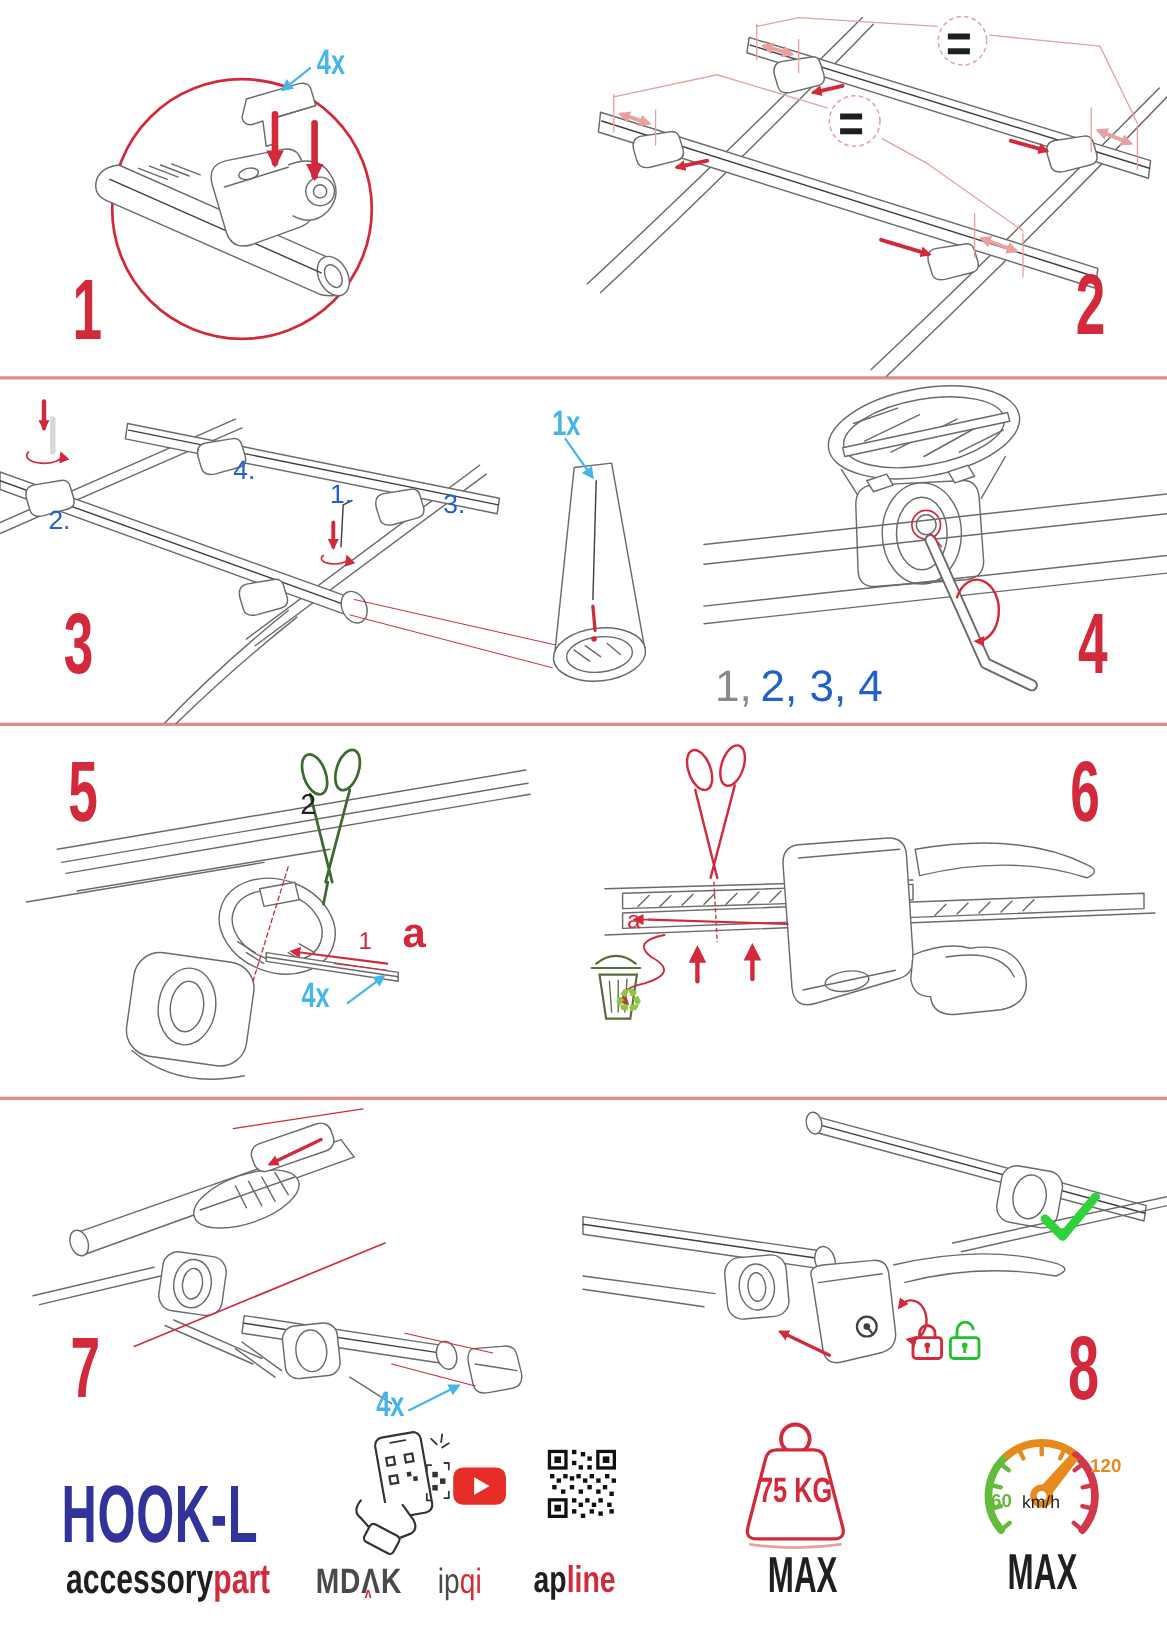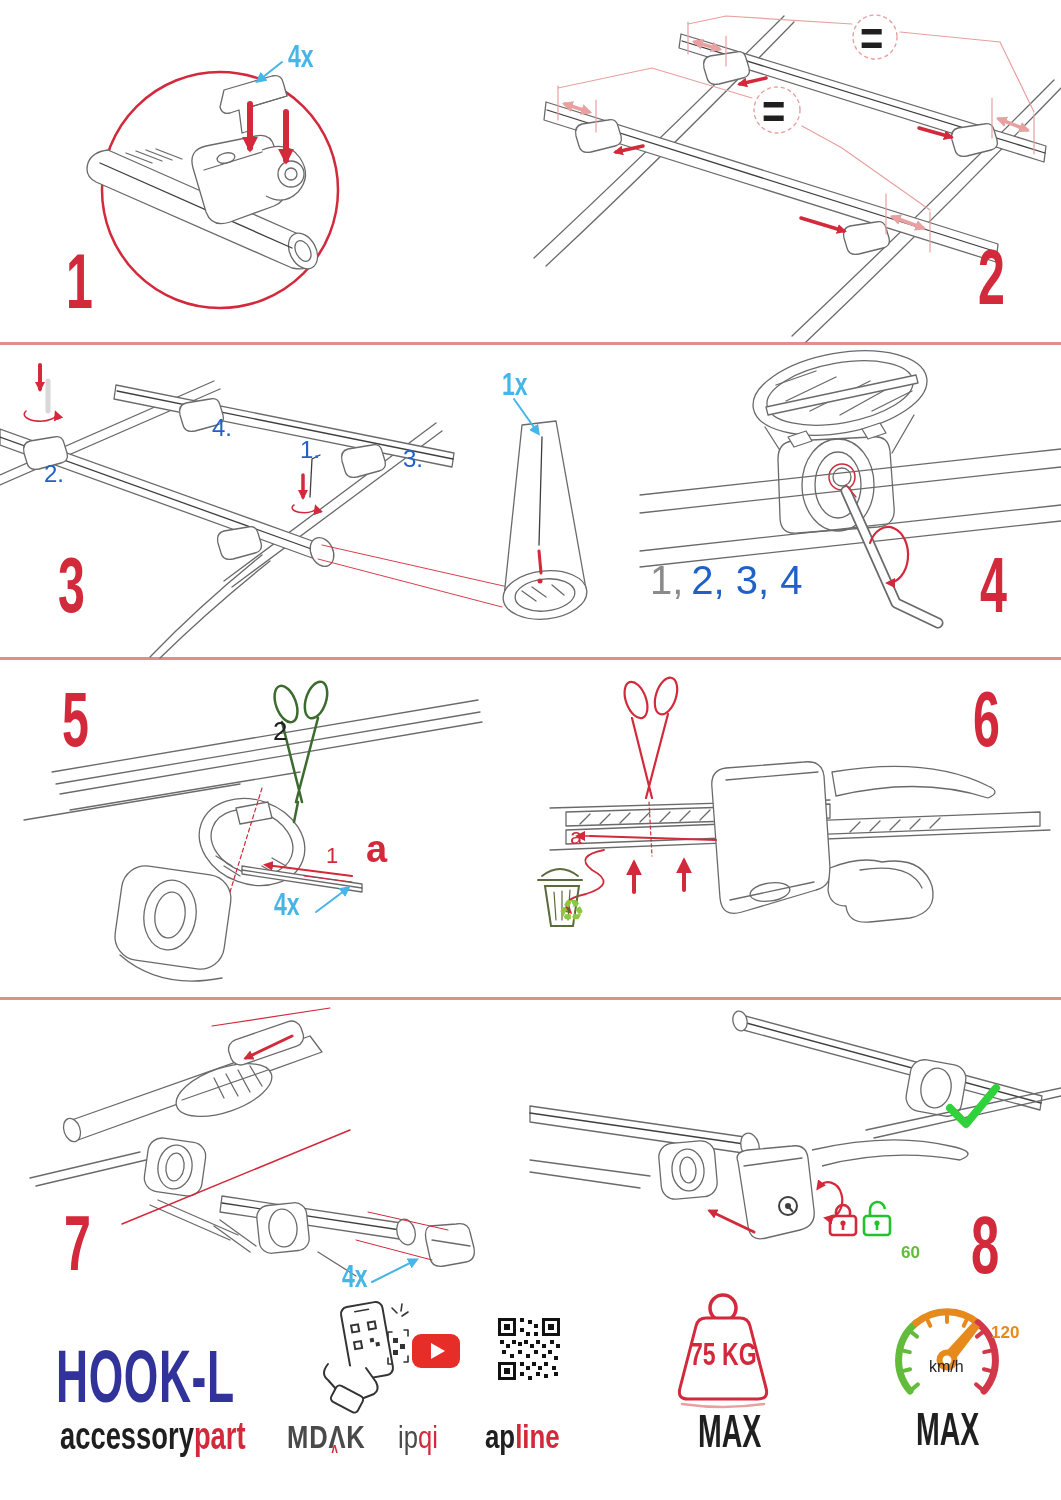--- a/index.html
+++ b/index.html
@@ -8,21 +8,21 @@
     width:1061px; height:1500px; position:relative; background:#fff;
     font-family:"Liberation Sans", sans-serif; overflow:hidden;
   }
   .abs { position:absolute; white-space:nowrap; line-height:1; }
   svg.ill { position:absolute; overflow:visible; }
   .divider { position:absolute; left:0; width:1061px; height:2.5px; background:var(--divider-pink); }
   .num { color:var(--accent-red); font-size:78px; font-weight:700; transform:scaleX(.62); transform-origin:0 0; letter-spacing:-2px; }
   .qty { color:var(--label-cyan); font-size:32px; font-weight:700; transform:scaleX(.72); transform-origin:0 0; }
   .bluelabel { color:var(--label-blue); font-size:24px; }
   .eq { color:var(--text-black); font-size:50px; font-weight:800; transform:scaleX(.8); transform-origin:0 0; }
-  .seq { font-size:40px; }
+  .seq { font-size:40px;margin-top:44px; }
   .seq .first { color:var(--label-gray); }
   .seq .rest { color:var(--label-blue); margin-left:8px; }
   .redletter { color:var(--accent-red); font-weight:700; }
 
   
   .ln  { stroke:var(--line-gray); fill:none; stroke-width:1.3; stroke-linecap:round; stroke-linejoin:round; }
   .lnw { stroke:var(--line-gray); fill:#fff; stroke-width:1.3; stroke-linejoin:round; }
   .dk  { stroke:var(--dark-line); }
   .rd  { stroke:var(--accent-red); fill:none; stroke-linecap:round; stroke-linejoin:round; }
   .rdf { fill:var(--accent-red); }
@@ -514,16 +514,16 @@
     <line x1="83.0" y1="20.9" x2="78.7" y2="29.8" stroke="var(--gauge-orange)"></line>
     <line x1="99.8" y1="34.4" x2="91.9" y2="40.6" stroke="var(--gauge-red)"></line>
     <line x1="109.0" y1="54.0" x2="99.2" y2="56.1" stroke="var(--gauge-red)"></line>
     <line x1="108.6" y1="75.6" x2="98.9" y2="73.2" stroke="var(--gauge-red)"></line>
     <line x1="98.8" y1="94.9" x2="91.1" y2="88.4" stroke="var(--gauge-red)"></line>
   </g>
   <polygon points="57,60 66,69 95,31 88,26" fill="var(--gauge-orange)"></polygon>
   <circle cx="62" cy="64" r="10.5" fill="var(--gauge-orange)"></circle>
   <circle cx="62" cy="64" r="4.5" fill="#fff"></circle>
 </svg>
-<span class="abs g60" style="left:901px;top:1244px">60</span>
+<span class="abs g60" style="left:901px;top:1356px">60</span>
 <span class="abs g120" style="left:991px;top:1324px">120</span>
 <span class="abs gunit" style="left:929px;top:1359px">km/h</span>
 <span class="abs maxlabel" style="left:916px;top:1406px">MAX</span>
 
 </body></html>

